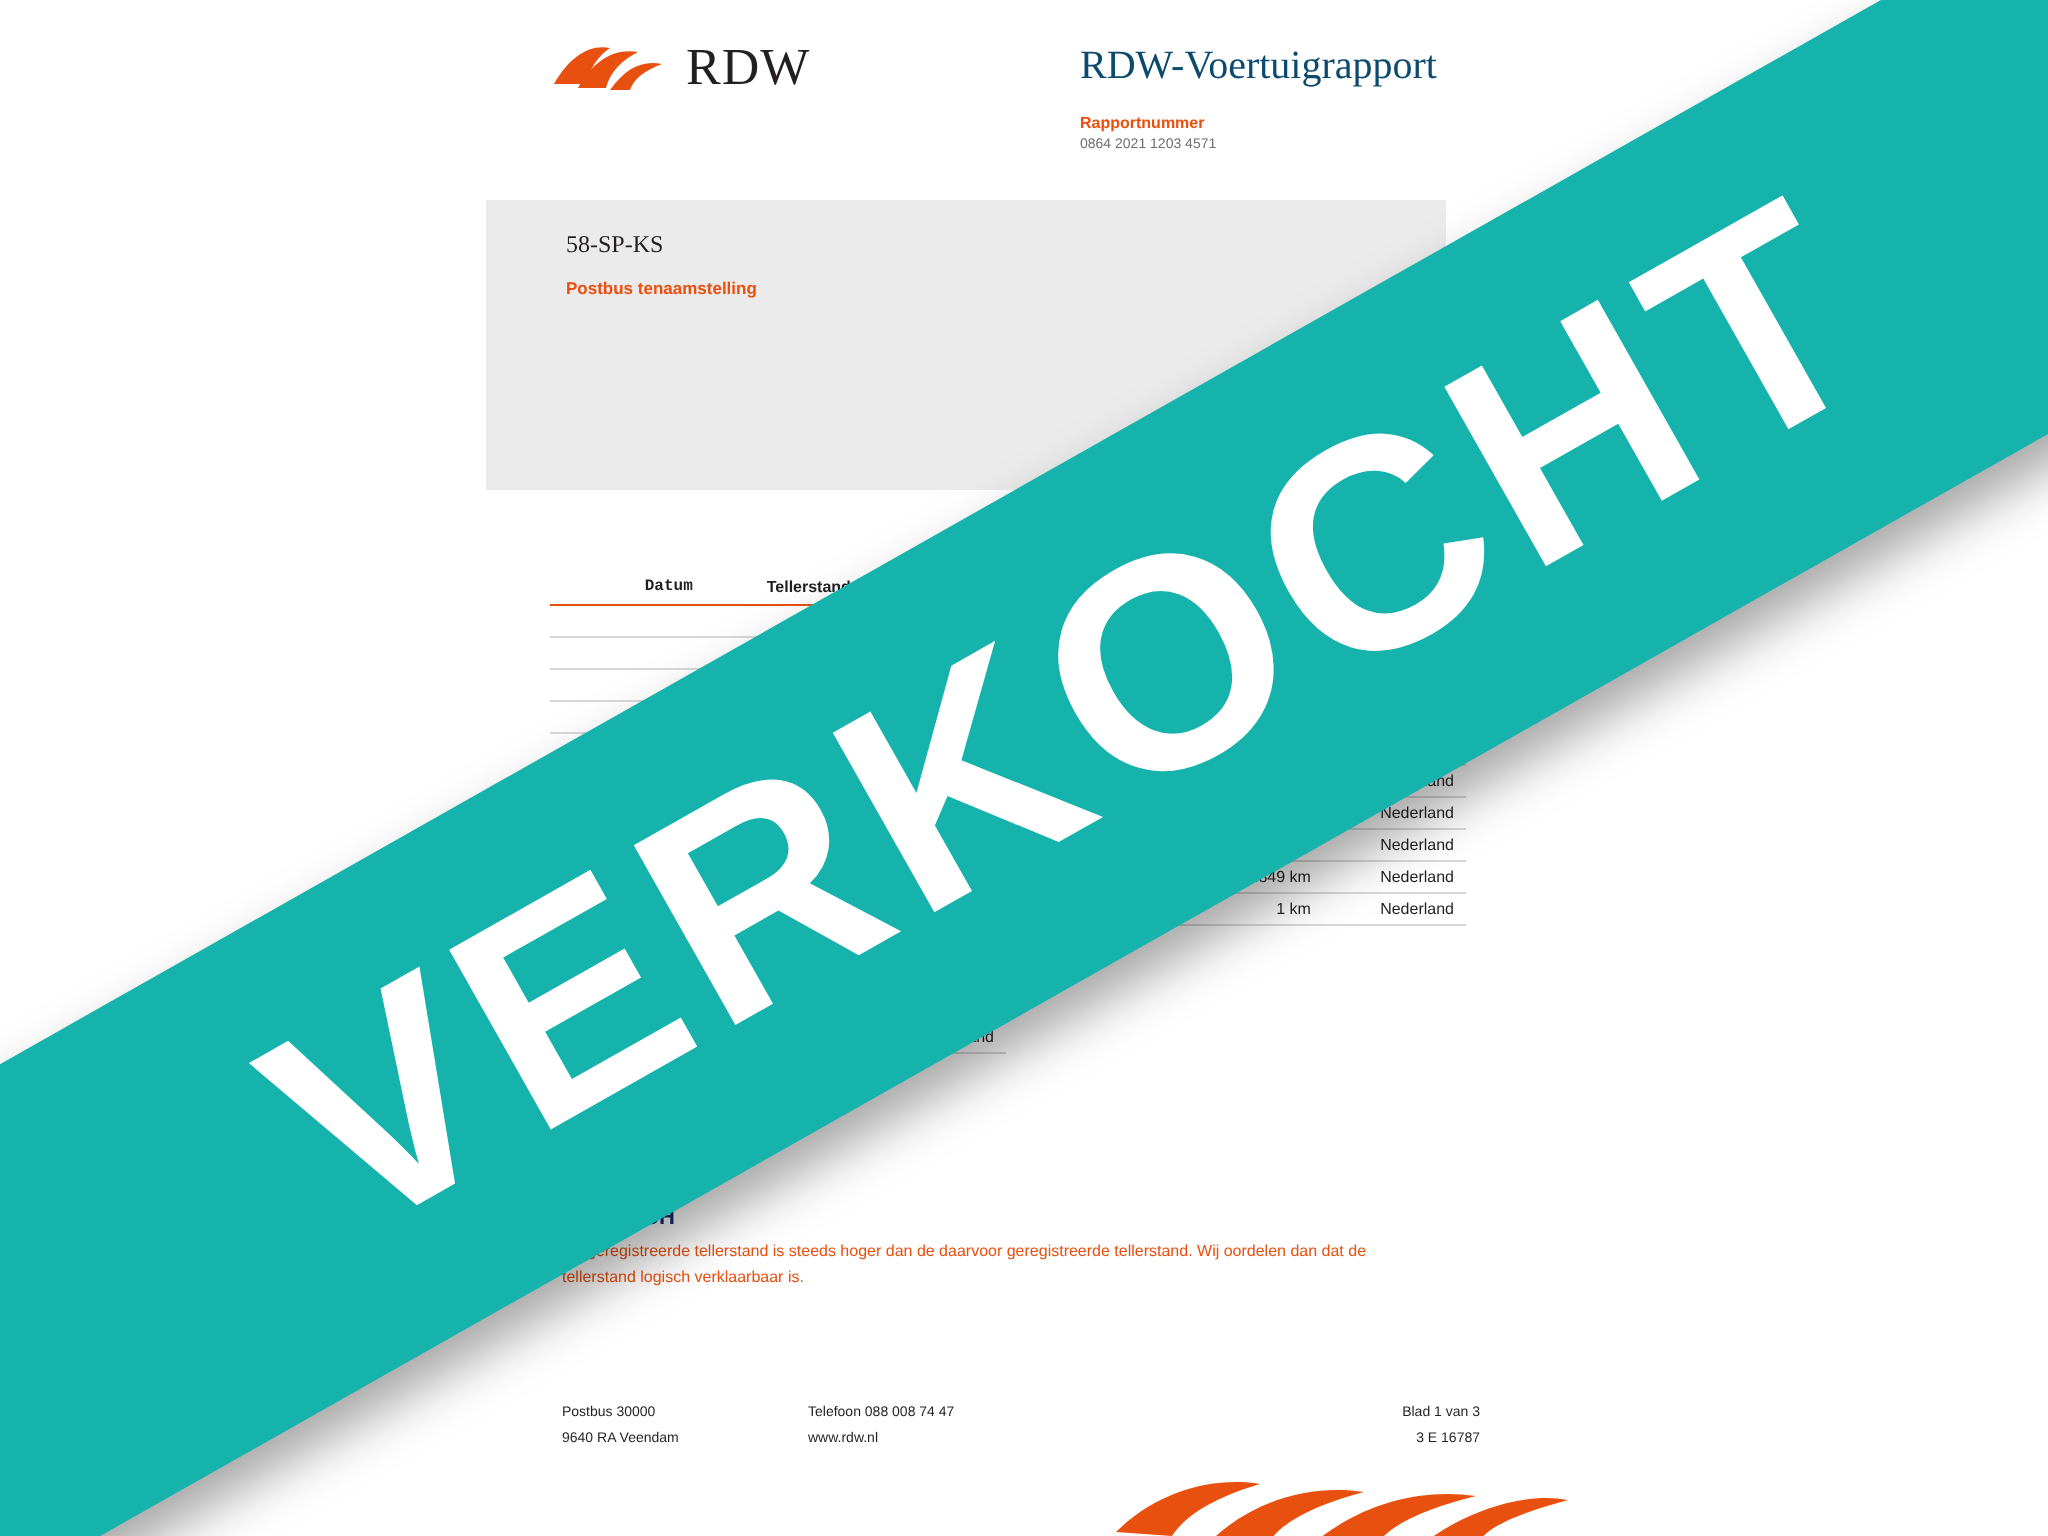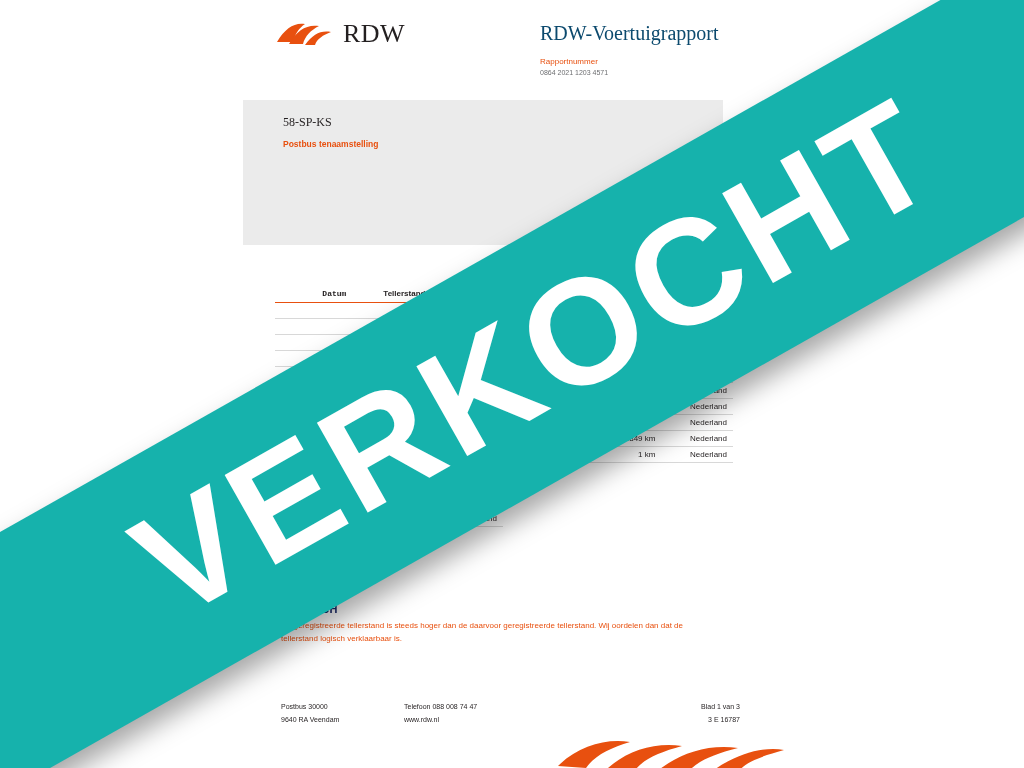--- a/index.html
+++ b/index.html
@@ -58,21 +58,21 @@
   }
   .report-block {
     position: absolute;
     left: 265px;
     top: 38px;
     font-size: 8px;
     line-height: 1.5;
   }
   .report-label {
     color: #e8500f;
-    font-weight: normal;
+    font-weight: bold;
     font-size: 8px;
   }
   .report-value {
     color: #6d6e71;
     font-size: 7px;
   }
 
   
   .vehicle-panel {
     position: absolute;

